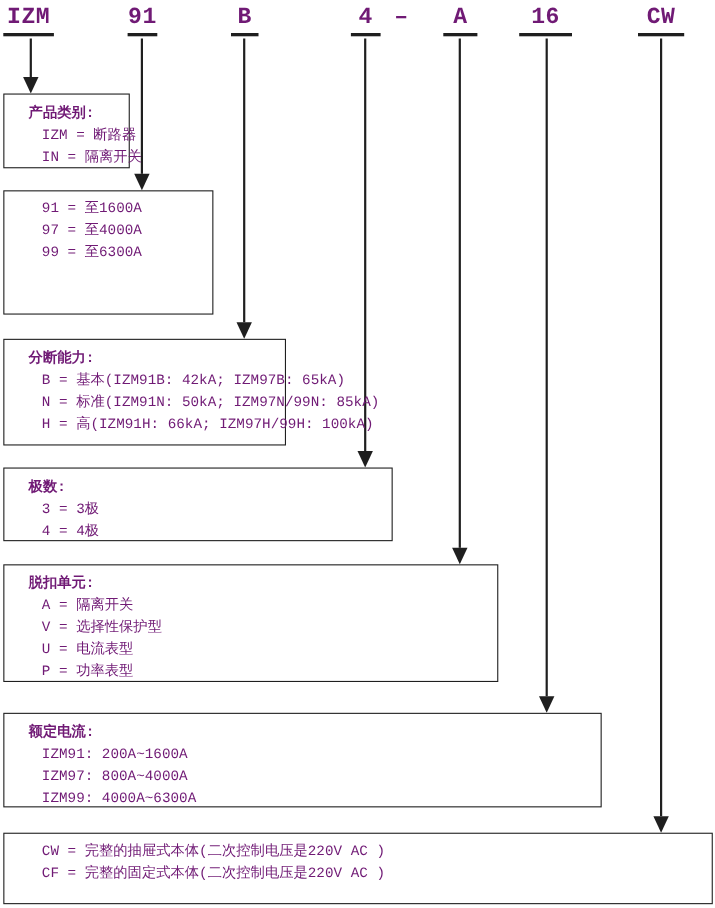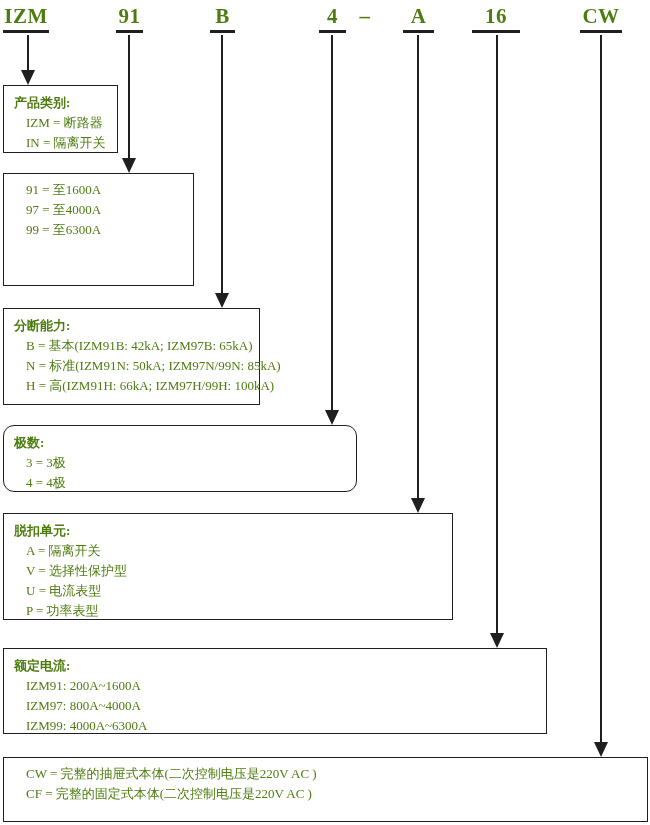--- a/index.html
+++ b/index.html
@@ -1,22 +1,22 @@
 <!DOCTYPE html>
 <html><head>
 <meta charset="utf-8">
 <style>
   html, body { margin: 0; padding: 0; background: #ffffff; }
   .canvas {
     position: relative;
     width: 650px;
     height: 825px;
     background: #ffffff;
-    font-family: Liberation Serif, serif;
-    color: #4d7c0f;
+    font-family: Liberation Mono, monospace;
+    color: #701a75;
     overflow: hidden;
   }
   .code {
     position: absolute;
     top: 4px;
     height: 26px;
     line-height: 25px;
     font-weight: bold;
     font-size: 21px;
     text-align: center;
@@ -35,21 +35,21 @@
     height: 0;
     border-left: 7px solid transparent;
     border-right: 7px solid transparent;
     border-top: 15px solid #1f1f1f;
   }
   .box {
     position: absolute;
     border: 1.5px solid #1f1f1f;
     box-sizing: border-box;
     background: #ffffff;
-    padding: 6px 10px 0 10px;
+    padding: 6px 10px 0 22px;
   }
   .box-title {
     display: block;
     font-weight: bold;
     font-size: 13px;
     line-height: 21px;
     white-space: nowrap;
   }
   .box-item {
     font-size: 13px;
@@ -105,21 +105,21 @@
     <div class="box-item">99 = 至6300A</div>
   </div>
 
   <div class="box" style="left:3px; top:308px; width:257px; height:97px;">
     <span class="box-title">分断能力:</span>
     <div class="box-item">B = 基本(IZM91B: 42kA;  IZM97B: 65kA)</div>
     <div class="box-item">N = 标准(IZM91N: 50kA;  IZM97N/99N: 85kA)</div>
     <div class="box-item">H = 高(IZM91H: 66kA;  IZM97H/99H: 100kA)</div>
   </div>
 
-  <div class="box" style="left:3px; top:425px; width:354px; height:67px;border-radius:11px;">
+  <div class="box" style="left:3px; top:425px; width:354px; height:67px;">
     <span class="box-title">极数:</span>
     <div class="box-item">3 = 3极</div>
     <div class="box-item">4 = 4极</div>
   </div>
 
   <div class="box" style="left:3px; top:513px; width:450px; height:107px;">
     <span class="box-title">脱扣单元:</span>
     <div class="box-item">A = 隔离开关</div>
     <div class="box-item">V = 选择性保护型</div>
     <div class="box-item">U = 电流表型</div>

